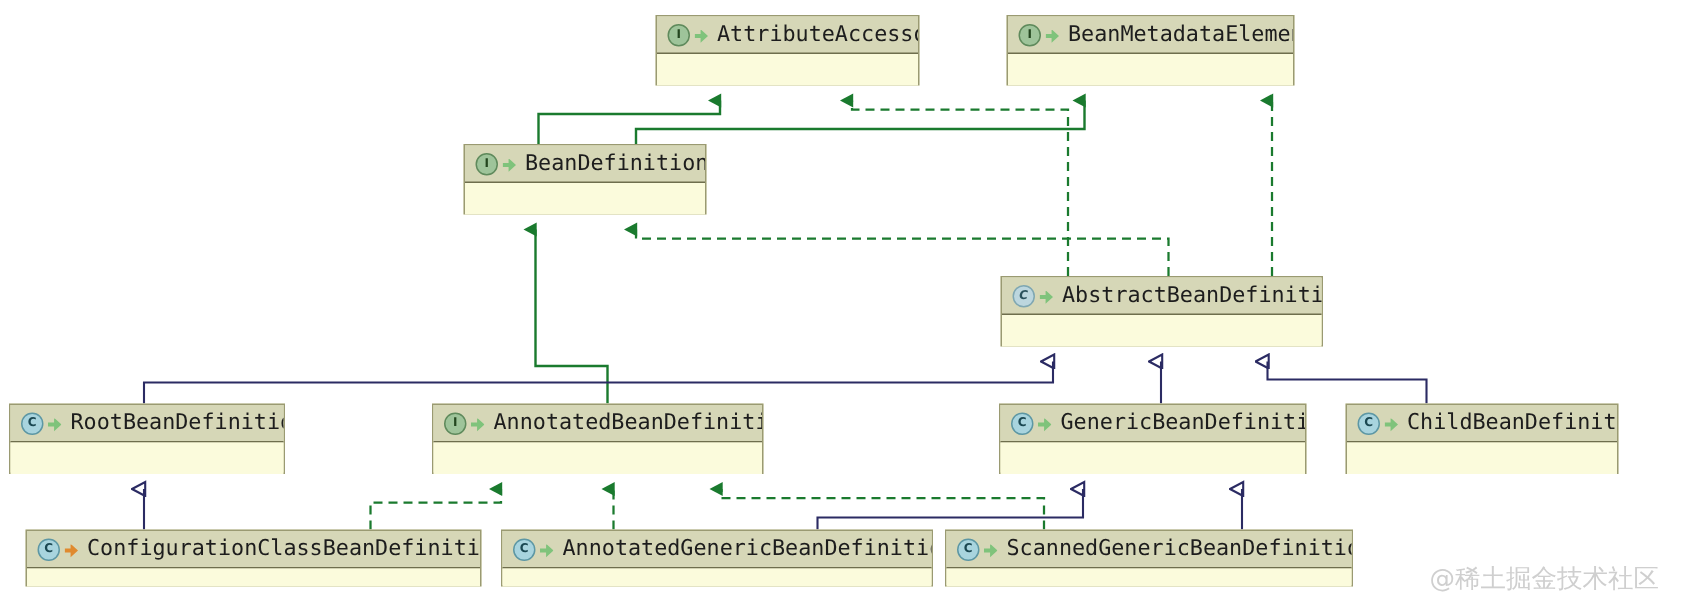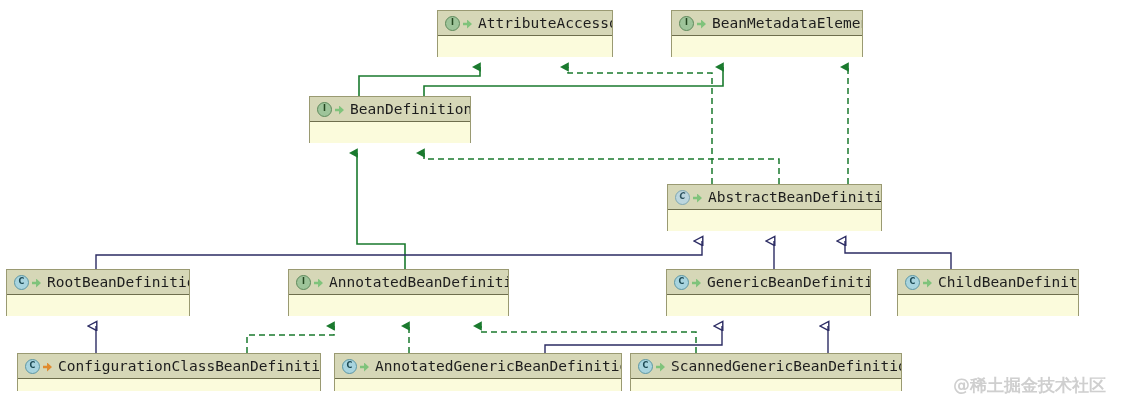--- a/index.html
+++ b/index.html
@@ -250,14 +250,14 @@
 
   <div class="uml-node" style="left: 630px; top: 353px; width: 272px; height: 38px;">
     <div class="node-header">
       <span class="kind-icon klass">C</span>
       <span class="vis-icon public"></span>
       <span class="node-title">ScannedGenericBeanDefinition</span>
     </div>
     <div class="node-body" style="height: 12px;"></div>
   </div>
 
-  <div id="watermark" style="left: 953px; top: 374px; color: rgb(207, 207, 207); font-weight: bold;">@稀土掘金技术社区</div>
+  <div id="watermark" style="left: 953px; top: 374px; color: rgb(207, 207, 207);">@稀土掘金技术社区</div>
 </div>
 
 </body></html>

